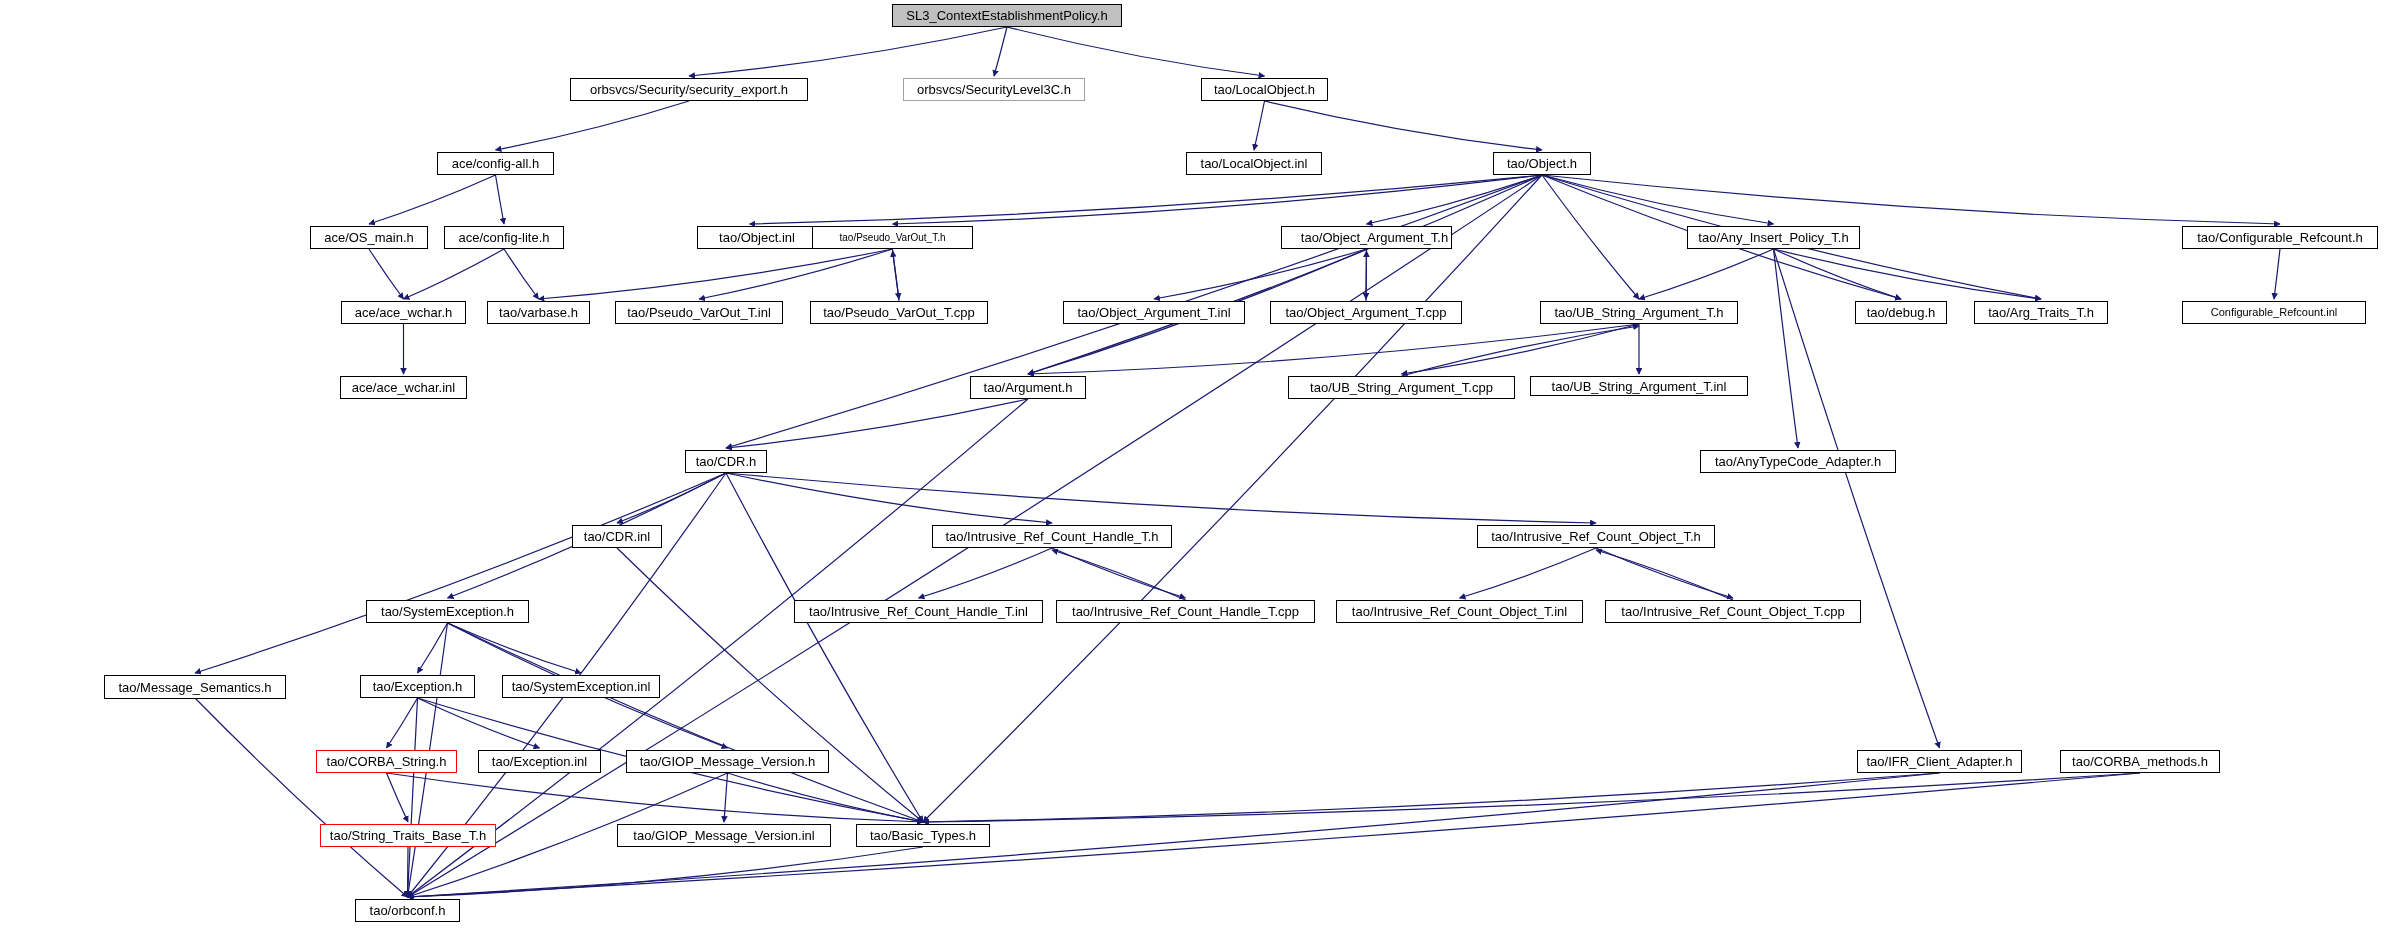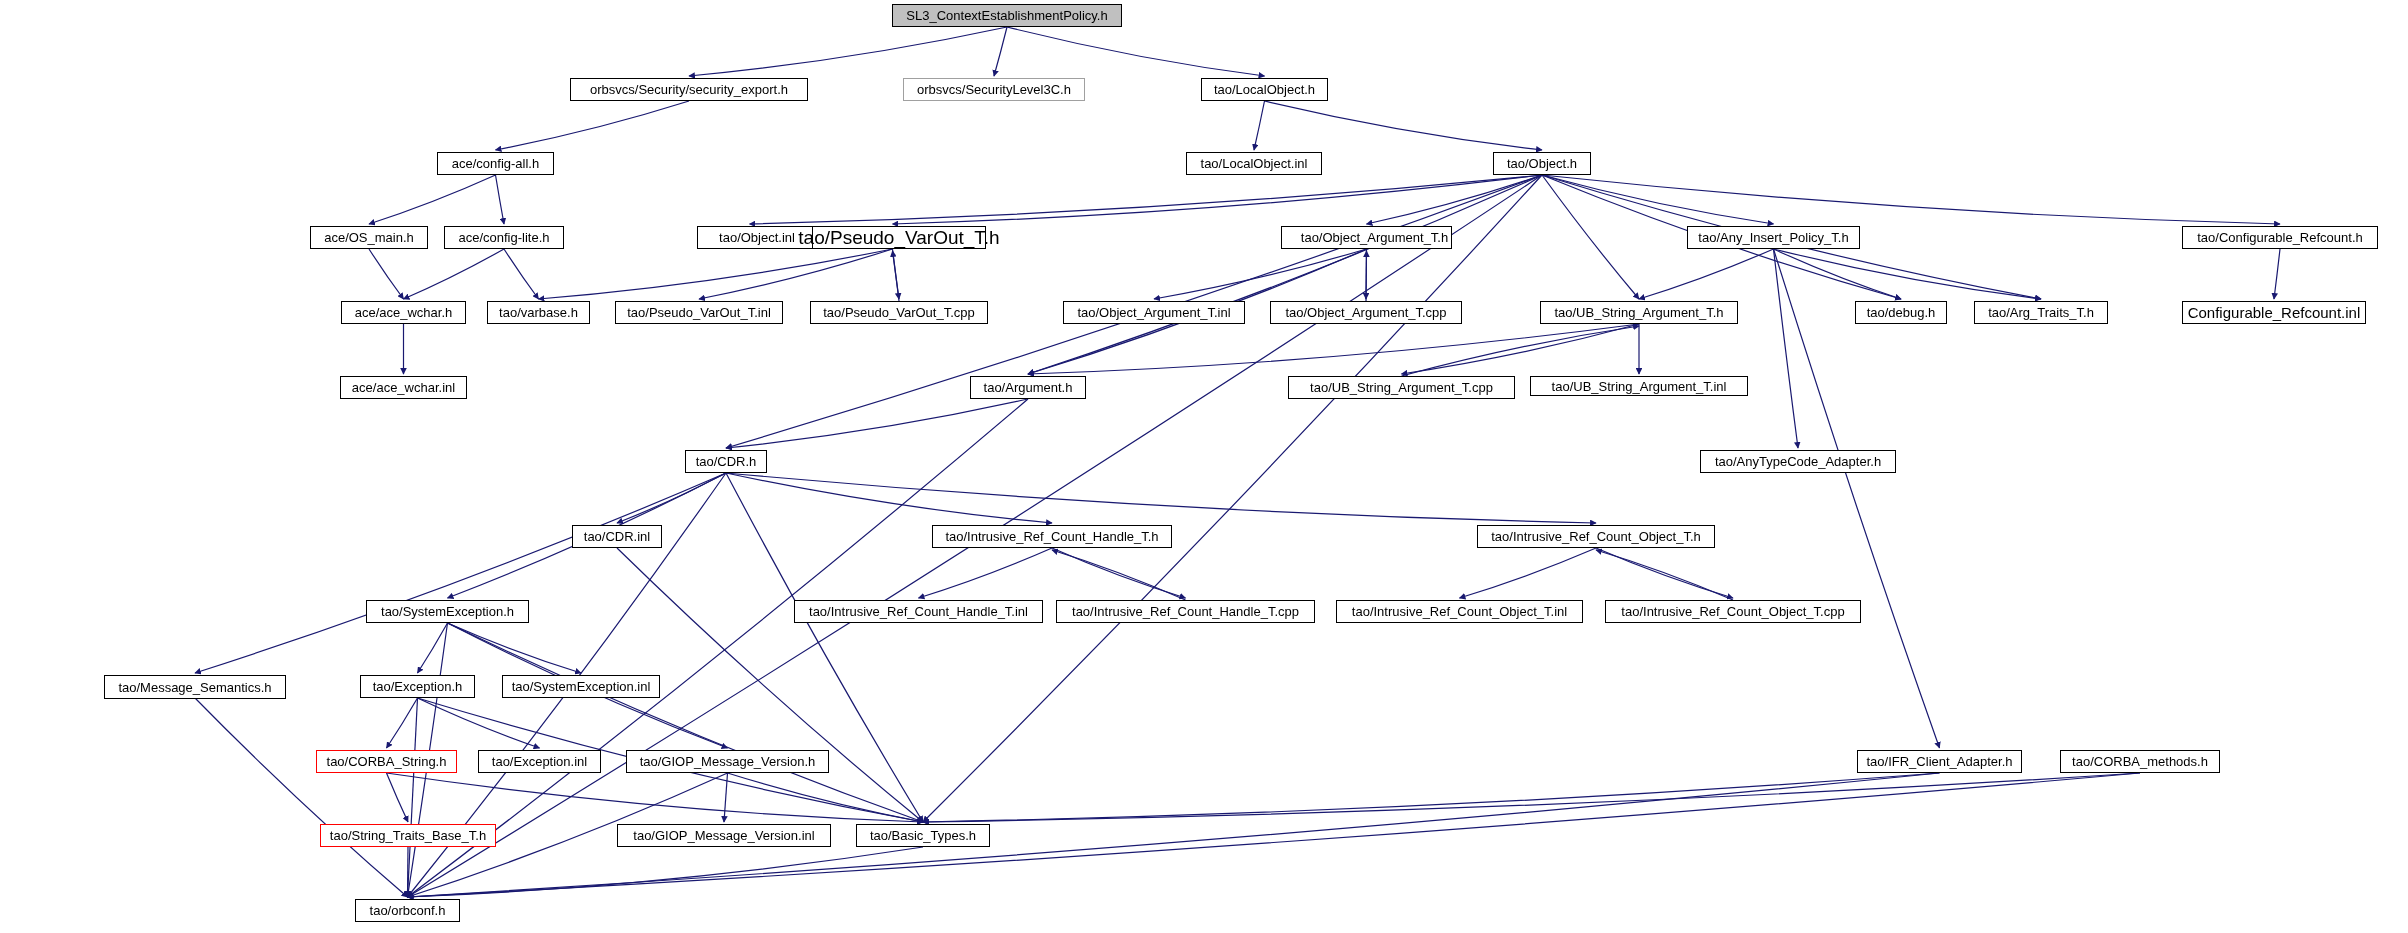--- a/index.html
+++ b/index.html
@@ -129,21 +129,21 @@
       </div>
       <div class="node" style="left: 310px; top: 226px; width: 118px; height: 23px; font-size: 13px;">
         <span>ace/OS_main.h</span>
       </div>
       <div class="node" style="left: 444px; top: 226px; width: 120px; height: 23px; font-size: 13px;">
         <span>ace/config-lite.h</span>
       </div>
       <div class="node" style="left: 697px; top: 226px; width: 120px; height: 23px; font-size: 13px;">
         <span>tao/Object.inl</span>
       </div>
-      <div class="node" style="left: 812px; top: 226px; width: 174px; height: 23px; font-size: 19px;">
+      <div class="node" style="left: 812px; top: 226px; width: 161px; height: 23px; font-size: 10px;">
         <span>tao/Pseudo_VarOut_T.h</span>
       </div>
       <div class="node" style="left: 1281px; top: 226px; width: 171px; height: 23px; font-size: 13px; padding-left: 16px;">
         <span>tao/Object_Argument_T.h</span>
       </div>
       <div class="node" style="left: 1687px; top: 226px; width: 173px; height: 23px; font-size: 13px;">
         <span>tao/Any_Insert_Policy_T.h</span>
       </div>
       <div class="node" style="left: 2182px; top: 226px; width: 196px; height: 23px; font-size: 13px;">
         <span>tao/Configurable_Refcount.h</span>
@@ -168,21 +168,21 @@
       </div>
       <div class="node" style="left: 1540px; top: 301px; width: 198px; height: 23px; font-size: 13px;">
         <span>tao/UB_String_Argument_T.h</span>
       </div>
       <div class="node" style="left: 1855px; top: 301px; width: 92px; height: 23px; font-size: 13px;">
         <span>tao/debug.h</span>
       </div>
       <div class="node" style="left: 1974px; top: 301px; width: 134px; height: 23px; font-size: 13px;">
         <span>tao/Arg_Traits_T.h</span>
       </div>
-      <div class="node" style="left: 2182px; top: 301px; width: 184px; height: 23px; font-size: 15px;">
+      <div class="node" style="left: 2182px; top: 301px; width: 184px; height: 23px; font-size: 11px;">
         <span>Configurable_Refcount.inl</span>
       </div>
       <div class="node" style="left: 340px; top: 376px; width: 127px; height: 23px; font-size: 13px;">
         <span>ace/ace_wchar.inl</span>
       </div>
       <div class="node" style="left: 970px; top: 376px; width: 116px; height: 23px; font-size: 13px;">
         <span>tao/Argument.h</span>
       </div>
       <div class="node" style="left: 1288px; top: 376px; width: 227px; height: 23px; font-size: 13px;">
         <span>tao/UB_String_Argument_T.cpp</span>

